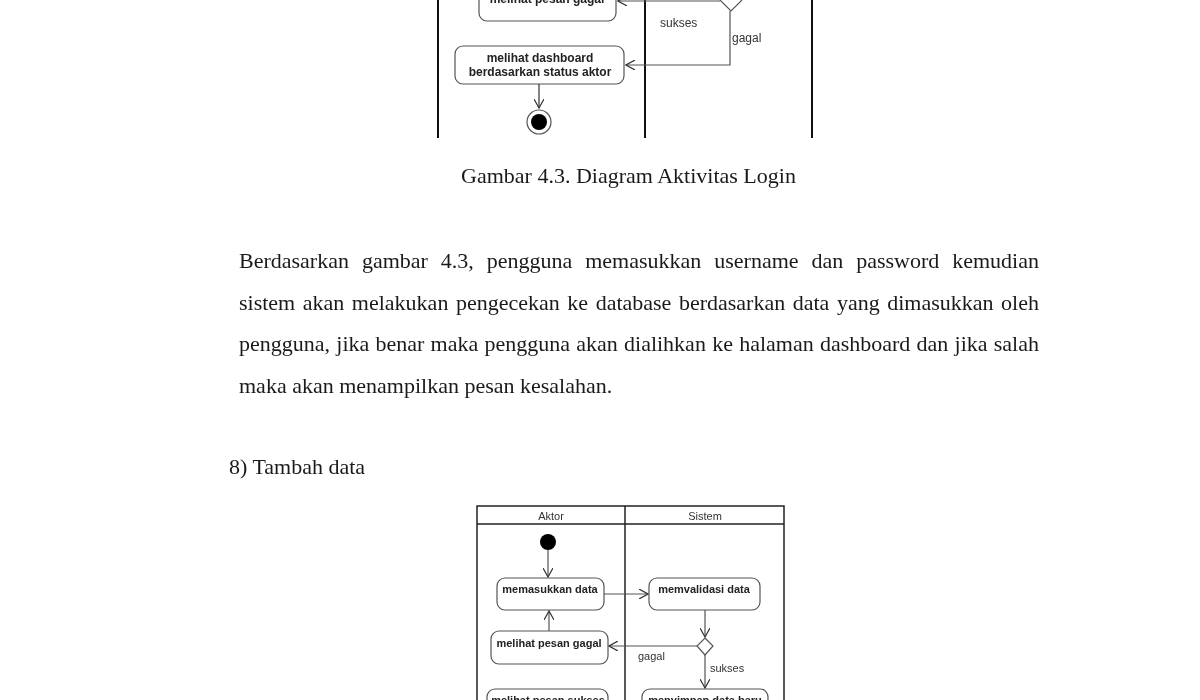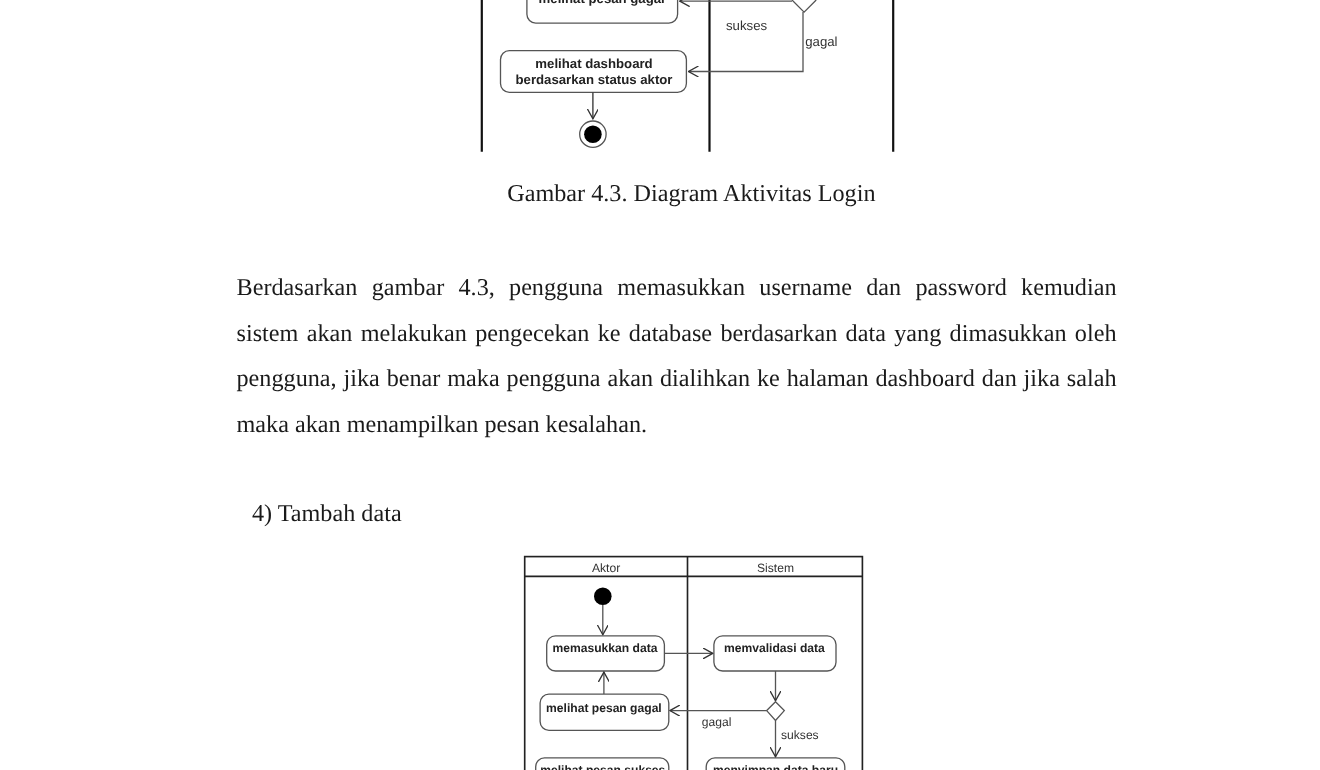--- a/index.html
+++ b/index.html
@@ -1,21 +1,21 @@
 <!DOCTYPE html>
 <html><head>
 <meta charset="utf-8">
 <style>
   html, body { margin: 0; padding: 0; background: #ffffff; }
   body { width: 1200px; height: 700px; overflow: hidden; position: relative;
          font-family: "Liberation Serif", serif; color: #1a1a1a; }
   .abs { position: absolute; }
   svg text { font-family: "Liberation Sans", sans-serif; }
   .caption { left: 0; width: 1257px; top: 163px; text-align: center; font-size: 22px; }
-  .para { left: 215px; width: 800px; top: 240px; font-size: 22px; line-height: 41.5px;
+  .para { left: 239px; width: 800px; top: 240px; font-size: 22px; line-height: 41.5px;
           text-align: justify; }
   .heading { left: 229px; top: 454px; font-size: 22px; }
 </style>
 </head>
 <body>
 
 <svg class="abs" style="left:0;top:0" width="1200" height="145">
   <defs>
     <marker id="arr" markerWidth="10" markerHeight="10" refX="9" refY="5" orient="auto" markerUnits="userSpaceOnUse">
       <path d="M0,0 L9,5 L0,10" fill="none" stroke="#333" stroke-width="1.2"></path>
@@ -50,21 +50,21 @@
   <g>
     <circle cx="539" cy="122" r="12" fill="#fff" stroke="#555" stroke-width="1.2"></circle>
     <circle cx="539" cy="122" r="8" fill="#000"></circle>
   </g>
 </svg>
 
 <div class="abs caption">Gambar 4.3. Diagram Aktivitas Login</div>
 
 <div class="abs para">Berdasarkan gambar 4.3, pengguna memasukkan username dan password kemudian sistem akan melakukan pengecekan ke database berdasarkan data yang dimasukkan oleh pengguna, jika benar maka pengguna akan dialihkan ke halaman dashboard dan jika salah maka akan menampilkan pesan kesalahan.</div>
 
-<div class="abs heading">4) Tambah data</div>
+<div class="abs heading">8) Tambah data</div>
 
 <svg class="abs" style="left:0;top:500px" width="1200" height="200">
   <defs>
     <marker id="arr2" markerWidth="10" markerHeight="10" refX="9" refY="5" orient="auto" markerUnits="userSpaceOnUse">
       <path d="M0,0 L9,5 L0,10" fill="none" stroke="#333" stroke-width="1.2"></path>
     </marker>
   </defs>
 
   <rect x="477" y="6" width="307" height="220" fill="#fff" stroke="#222" stroke-width="1.5"></rect>
   <line x1="477" y1="24" x2="784" y2="24" stroke="#222" stroke-width="1.5"></line>

